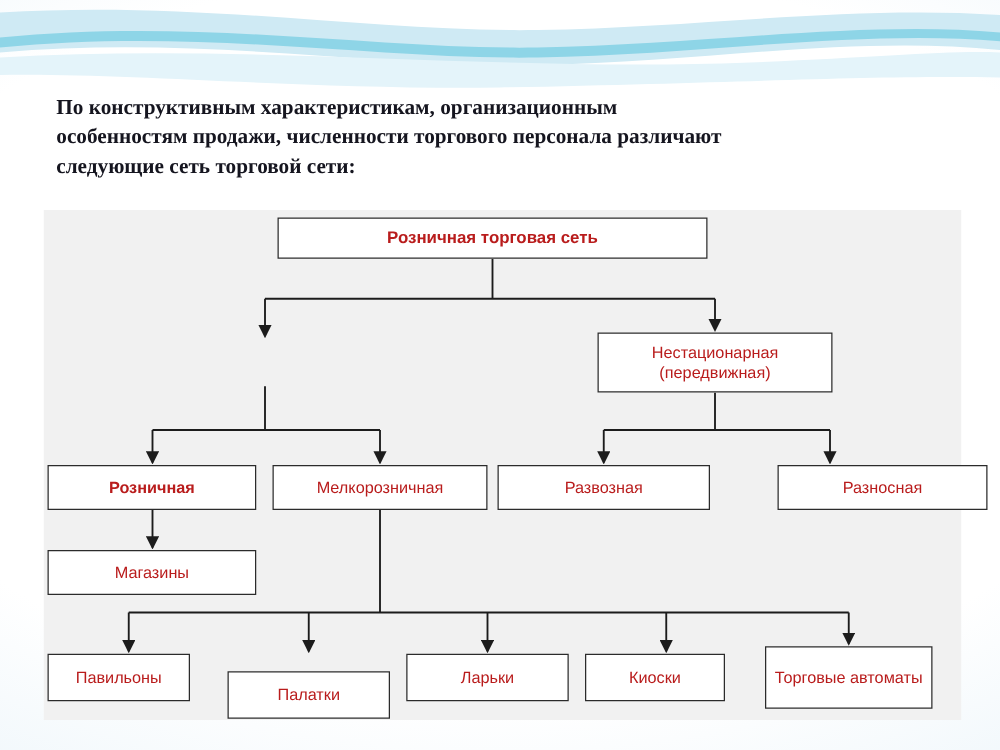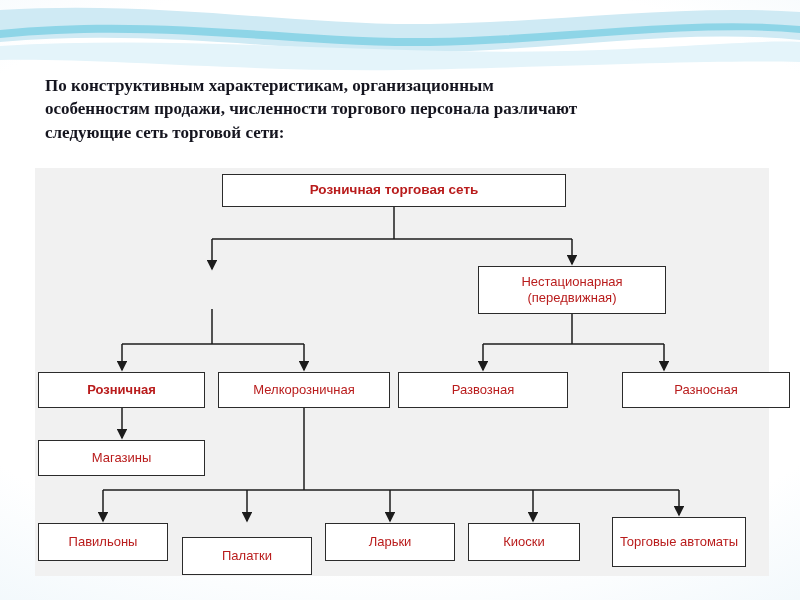--- a/index.html
+++ b/index.html
@@ -31,21 +31,21 @@
     font-size:13px; color:#b91c1c; line-height:1.25; padding:2px 4px;
   }
   .n-root        { left:187px; top:6px;   width:344px; height:33px; font-weight:bold; font-size:13.5px; }
   .n-stationary  { left:85px;  top:103px; width:184px; height:38px; }
   .n-nonstationary{ left:443px; top:98px; width:188px; height:48px; }
   .n-retail      { left:3px;   top:204px; width:167px; height:36px;font-weight:bold; }
   .n-small       { left:183px; top:204px; width:172px; height:36px; }
   .n-delivery    { left:363px; top:204px; width:170px; height:36px; }
   .n-carry       { left:545px; top:204px; width:168px; height:36px;margin-left:42px; }
   .n-stores      { left:3px;   top:272px; width:167px; height:36px; }
-  .n-pavilions   { left:3px;   top:355px; width:130px; height:38px; }
+  .n-pavilions   { left:3px;   top:355px; width:114px; height:38px; }
   .n-tents       { left:147px; top:369px; width:130px; height:38px; }
   .n-stalls      { left:290px; top:355px; width:130px; height:38px; }
   .n-kiosks      { left:433px; top:355px; width:112px; height:38px; }
   .n-vending     { left:577px; top:349px; width:134px; height:50px;text-align:center; }
 </style>
 </head>
 <body>
 
 <div class="slide">
 

